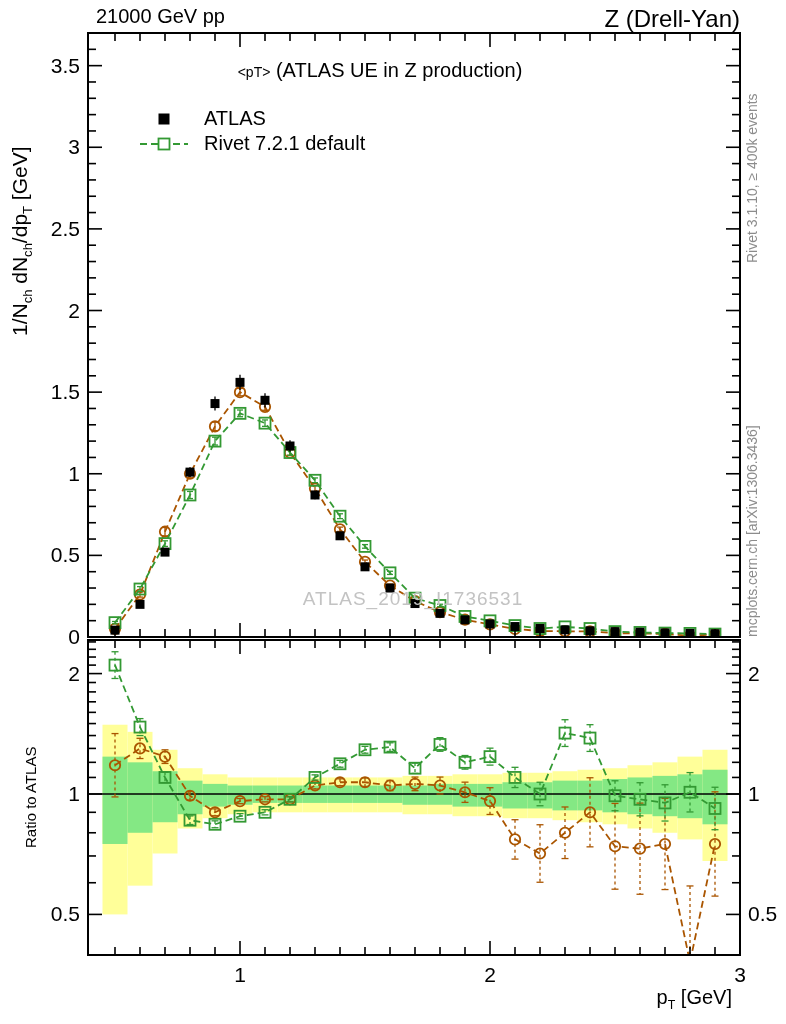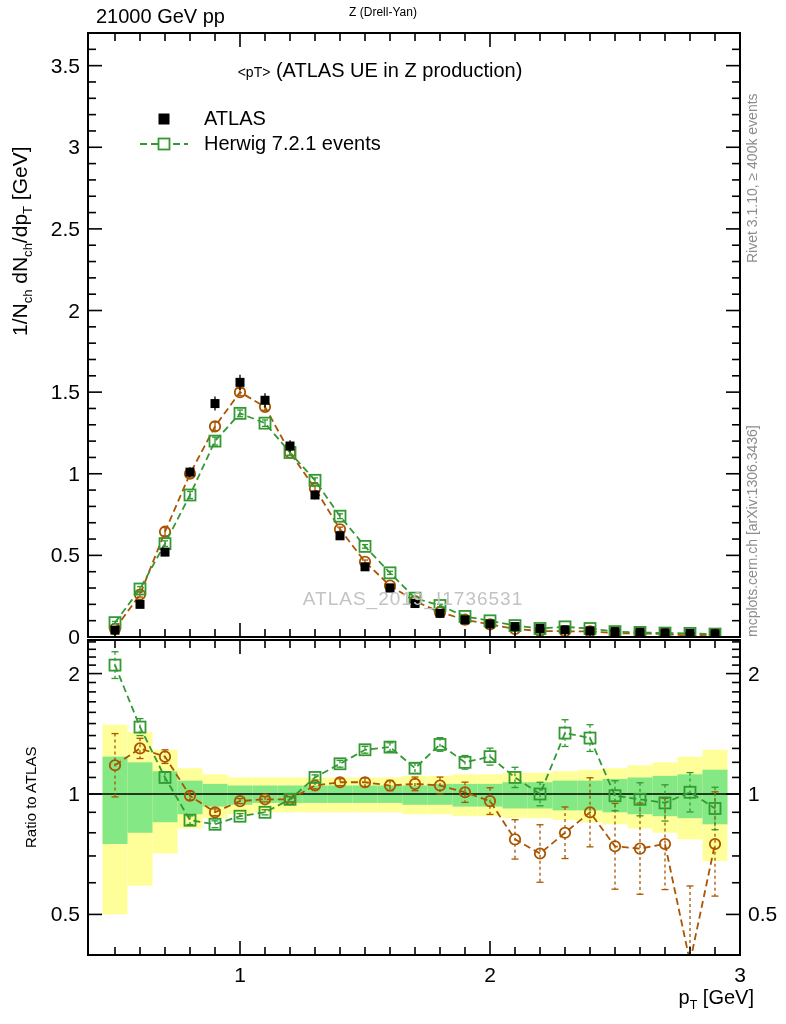--- a/index.html
+++ b/index.html
@@ -1,35 +1,35 @@
 <!DOCTYPE html>
 <html><head>
 <meta charset="utf-8">
 <style>
   html,body{margin:0;padding:0;background:#fff;}
   #page{position:relative;width:786px;height:1024px;background:#fff;overflow:hidden;
         font-family:"Liberation Sans","DejaVu Sans",sans-serif;color:#000;}
   .abs{position:absolute;white-space:nowrap;}
   #header-left{left:96px;top:5px;font-size:20px;}
-  #header-right{left:13px;top:5px;width:740px;text-align:center;font-size:12px;}
+  #header-right{left:0;top:5px;width:740px;text-align:right;font-size:24px;}
   #plot-title{left:0;top:59px;width:760px;text-align:center;}
   #plot-title .t-main{font-size:14px;}
   #plot-title .t-sub{font-size:20px;}
   #legend{left:138px;top:106px;}
   .legend-row{display:flex;align-items:center;height:25px;}
   .legend-row svg{display:block;margin-right:14px;}
   .ltext{font-size:20px;}
   .vtext{position:absolute;transform-origin:0 0;transform:rotate(-90deg);white-space:nowrap;}
   #y-title{left:8px;top:336px;font-size:21px;}
   #y-title sub,#x-title sub{font-size:0.62em;}
   #ratio-title{left:22px;top:848px;font-size:15px;}
   #rivet-note{left:744px;top:263px;font-size:14px;color:#8c8c8c;}
   #mcplots-note{left:744px;top:637px;font-size:14px;color:#8c8c8c;}
   #watermark{left:0;top:588px;width:826px;text-align:center;font-size:19px;color:#c3c3c3;letter-spacing:1px;}
-  #x-title{right:32px;top:986px;font-size:20px;padding-left:44px;}
+  #x-title{right:54px;top:986px;font-size:20px;padding-left:44px;}
   #chart{position:absolute;left:0;top:0;}
 </style>
 </head>
 <body>
 <div id="page">
 
 <svg id="chart" width="786" height="1024">
       <defs>
         <clipPath id="clipMain">
           <rect x="88" y="33" width="652" height="604"></rect>
@@ -812,21 +812,21 @@
     <svg width="52" height="18">
           <rect x="20.5" y="3.5" width="11" height="11" fill="#000000"></rect>
         </svg>
     <span class="ltext">ATLAS</span>
   </div>
   <div class="legend-row">
     <svg width="52" height="18">
           <line x1="2" y1="9" x2="50" y2="9" stroke="#339933" stroke-width="1.8" stroke-dasharray="7,4"></line>
           <rect x="20.5" y="3.5" width="11" height="11" fill="#fff" stroke="#339933" stroke-width="1.8"></rect>
         </svg>
-    <span class="ltext">Herwig 7.2.1 events</span>
+    <span class="ltext">Rivet 7.2.1 default</span>
   </div>
 </div>
 
 <div class="vtext" id="y-title"><span>1/N</span><sub>ch</sub><span> dN</span><sub>ch</sub><span>/dp</span><sub>T</sub><span> [GeV]</span></div>
 
 <div class="vtext" id="ratio-title">Ratio to ATLAS</div>
 
 <div class="vtext" id="rivet-note">Rivet 3.1.10, ≥ 400k events</div>
 <div class="vtext" id="mcplots-note">mcplots.cern.ch [arXiv:1306.3436]</div>
 

